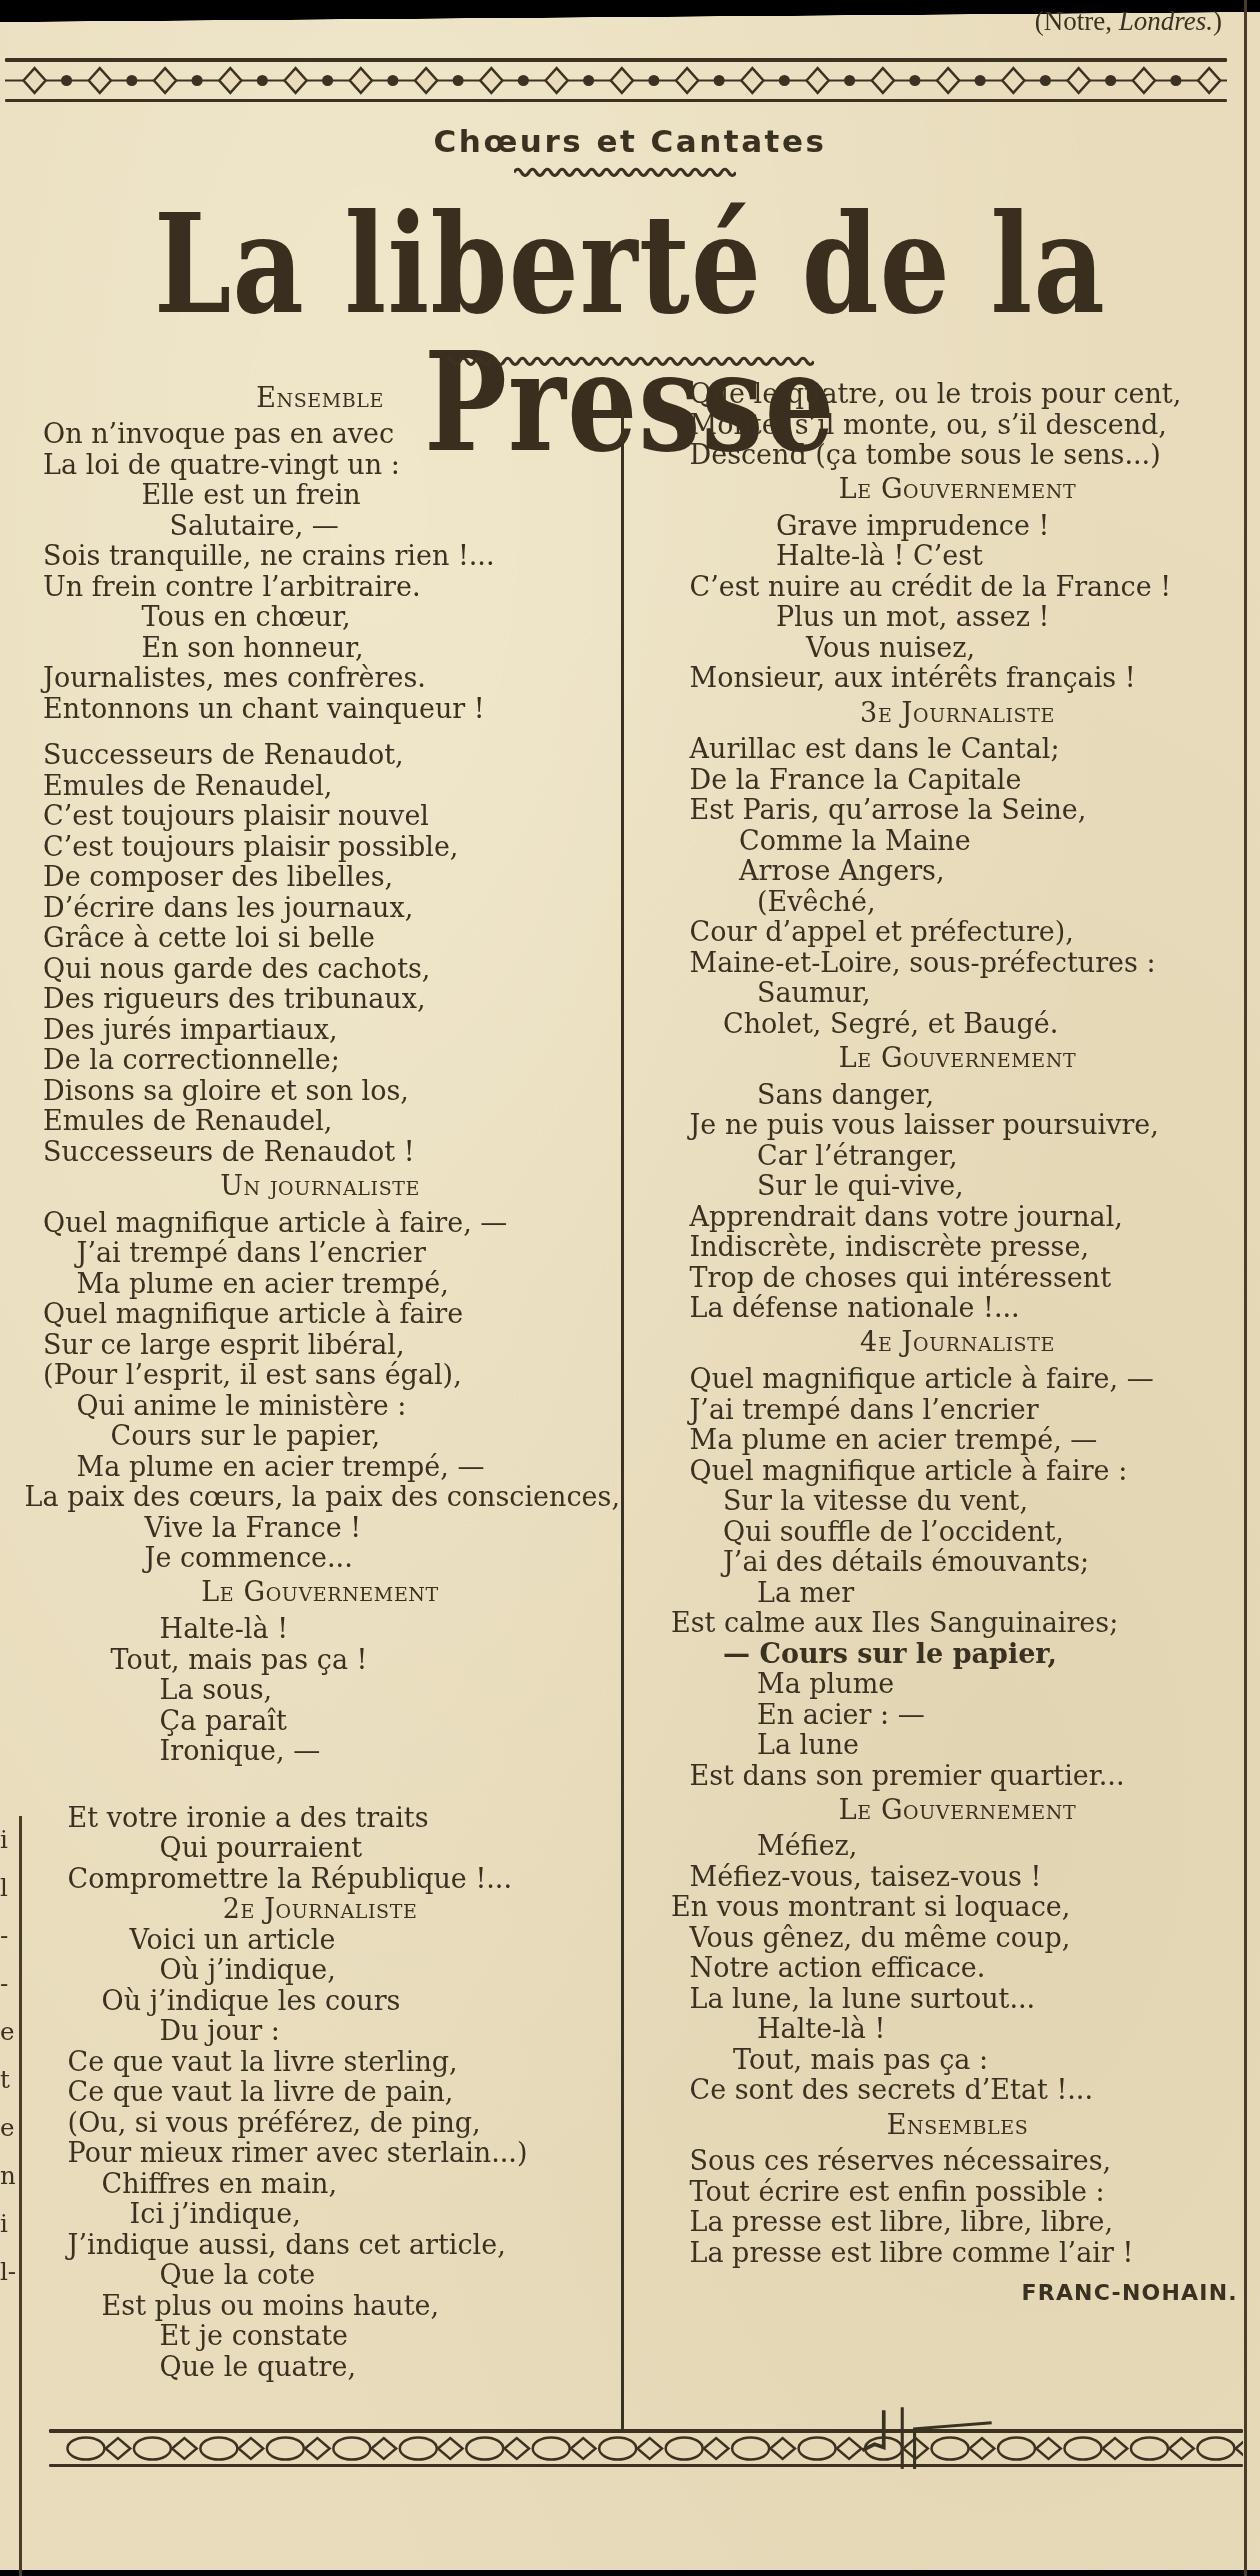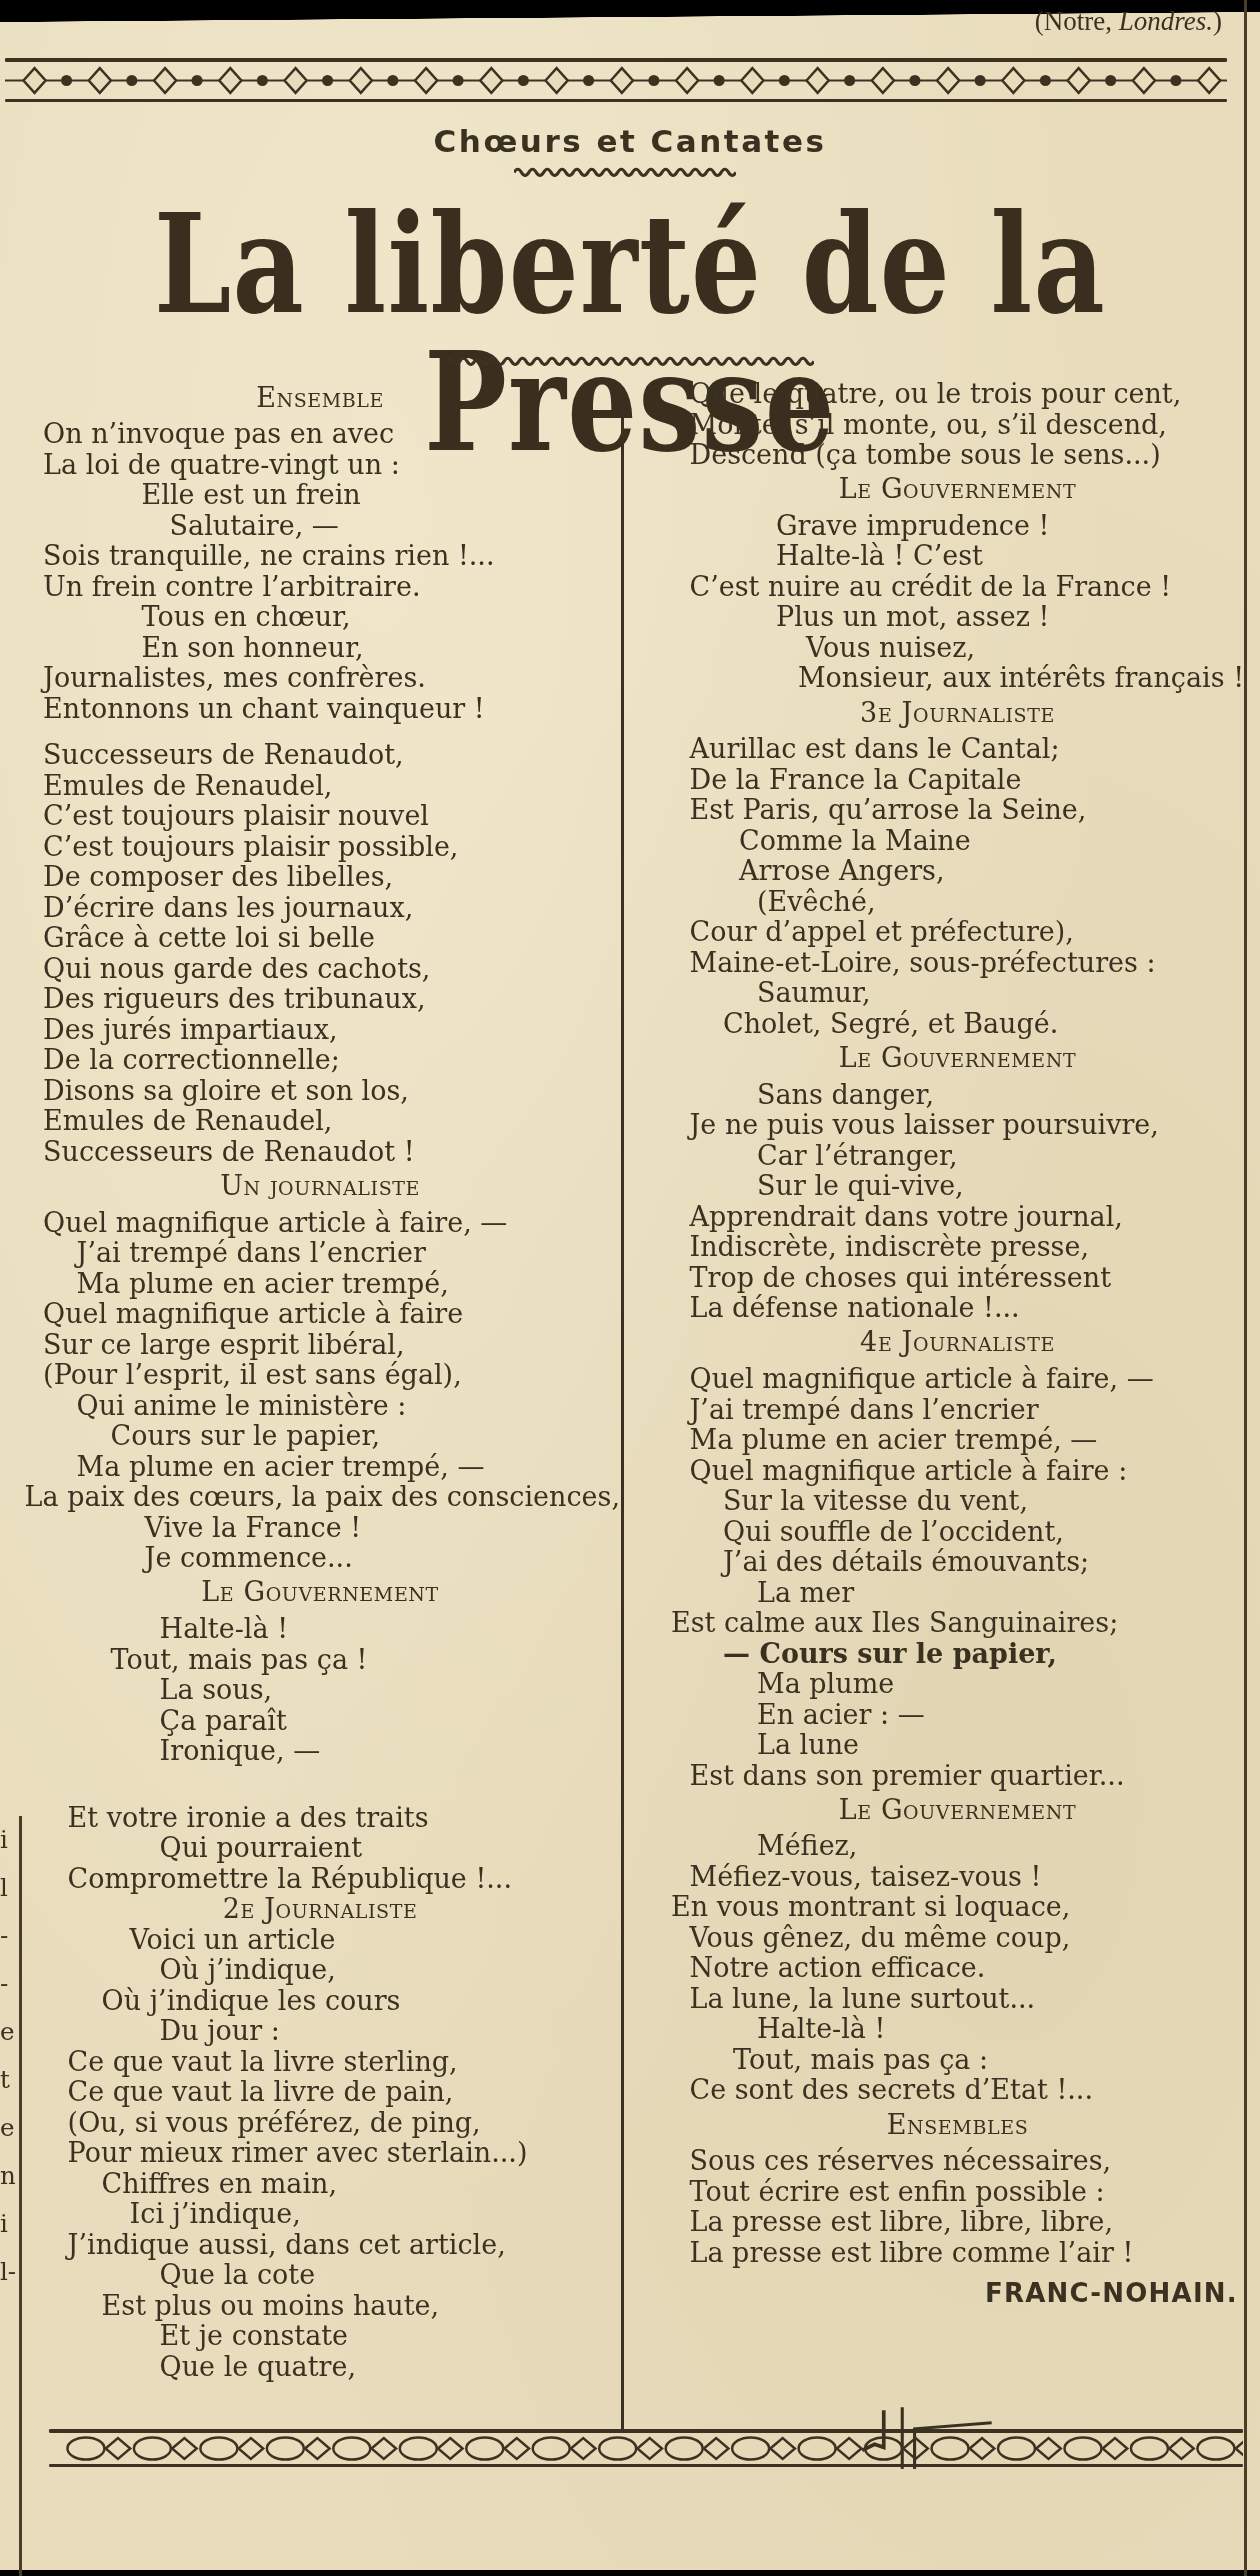--- a/index.html
+++ b/index.html
@@ -40,21 +40,21 @@
 
   .divider { position: absolute; left: 621px; top: 406px; width: 3.1px; height: 2026px; background: #3b3121; }
 
   .col { position: absolute; top: 379px; font-size: 27px; line-height: 30.5px; }
   .col-left { left: 24.6px; width: 591px; }
   .col-right { left: 671px; width: 573px; }
   .line { white-space: pre; display: block; }
   .spk { display: block; text-align: center; font-variant: small-caps; letter-spacing: 0.6px; margin: 3.7px 0 6.2px; }
   .gap { display: block; height: 16px; }
   .signature { display:block; text-align: right; font-family: "DejaVu Sans", sans-serif; font-weight: bold;
-    font-size: 26px; letter-spacing: 1.2px; margin-top: 9.9px; padding-right: 6.2px; }
+    font-size: 22px; letter-spacing: 1.2px; margin-top: 9.9px; padding-right: 6.2px; }
 
   .stamp { position: absolute; left: 856px; top: 2401px; }
 </style>
 </head>
 <body>
 
 <div class="topbar"></div>
 <div class="bottombar"></div>
 <div class="right-rule"></div>
 <div class="left-strip-rule"></div>
@@ -202,21 +202,21 @@
 <div class="col col-right" id="col-right">
     <span class="line" style="padding-left: 18.5px;">Que le quatre, ou le trois pour cent,</span>
     <span class="line" style="padding-left: 18.5px;">Monte, s’il monte, ou, s’il descend,</span>
     <span class="line" style="padding-left: 18.5px;">Descend (ça tombe sous le sens...)</span>
     <span class="spk">Le Gouvernement</span>
     <span class="line" style="padding-left: 105px;">Grave imprudence !</span>
     <span class="line" style="padding-left: 105px;">Halte-là ! C’est</span>
     <span class="line" style="padding-left: 18.5px;">C’est nuire au crédit de la France !</span>
     <span class="line" style="padding-left: 105px;">Plus un mot, assez !</span>
     <span class="line" style="padding-left: 135px;">Vous nuisez,</span>
-    <span class="line" style="padding-left: 18.5px; text-align: right;">Monsieur, aux intérêts français !</span>
+    <span class="line" style="padding-left: 18.5px;">Monsieur, aux intérêts français !</span>
     <span class="spk">3e Journaliste</span>
     <span class="line" style="padding-left: 18.5px;">Aurillac est dans le Cantal;</span>
     <span class="line" style="padding-left: 18.5px;">De la France la Capitale</span>
     <span class="line" style="padding-left: 18.5px;">Est Paris, qu’arrose la Seine,</span>
     <span class="line" style="padding-left: 68px;">Comme la Maine</span>
     <span class="line" style="padding-left: 68px;">Arrose Angers,</span>
     <span class="line" style="padding-left: 86px;">(Evêché,</span>
     <span class="line" style="padding-left: 18.5px;">Cour d’appel et préfecture),</span>
     <span class="line" style="padding-left: 18.5px;">Maine-et-Loire, sous-préfectures :</span>
     <span class="line" style="padding-left: 86px;">Saumur,</span>

